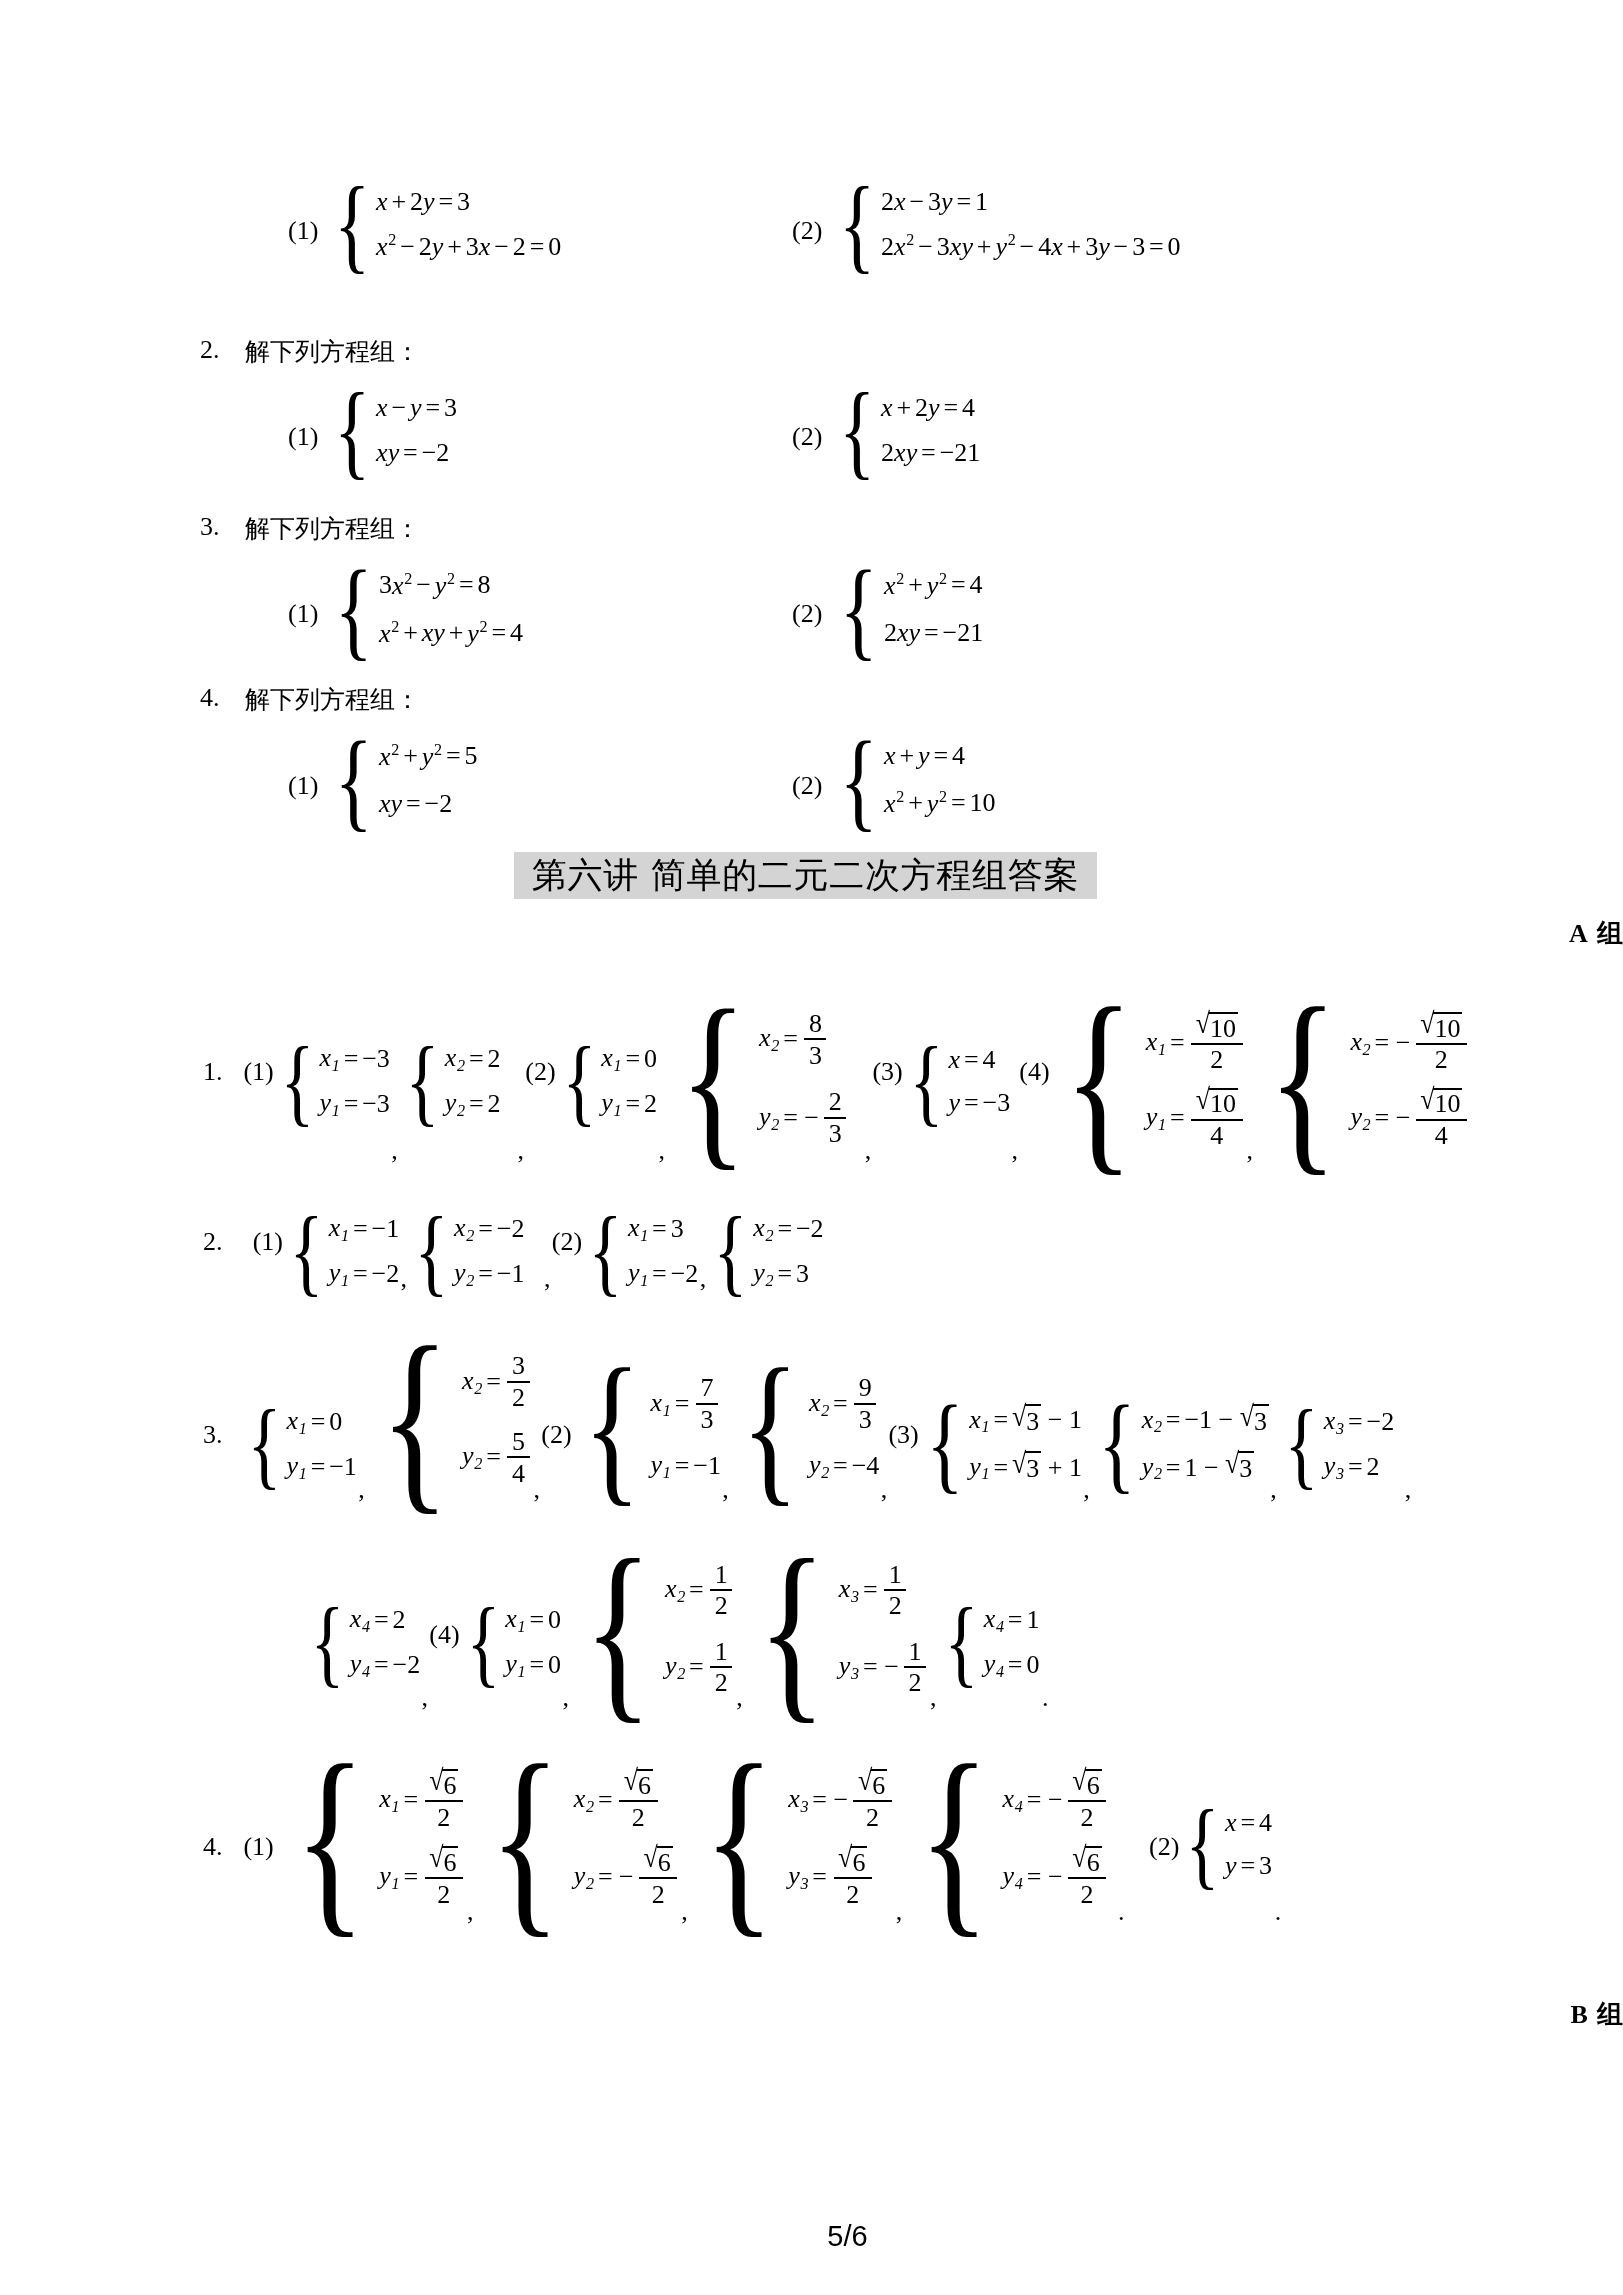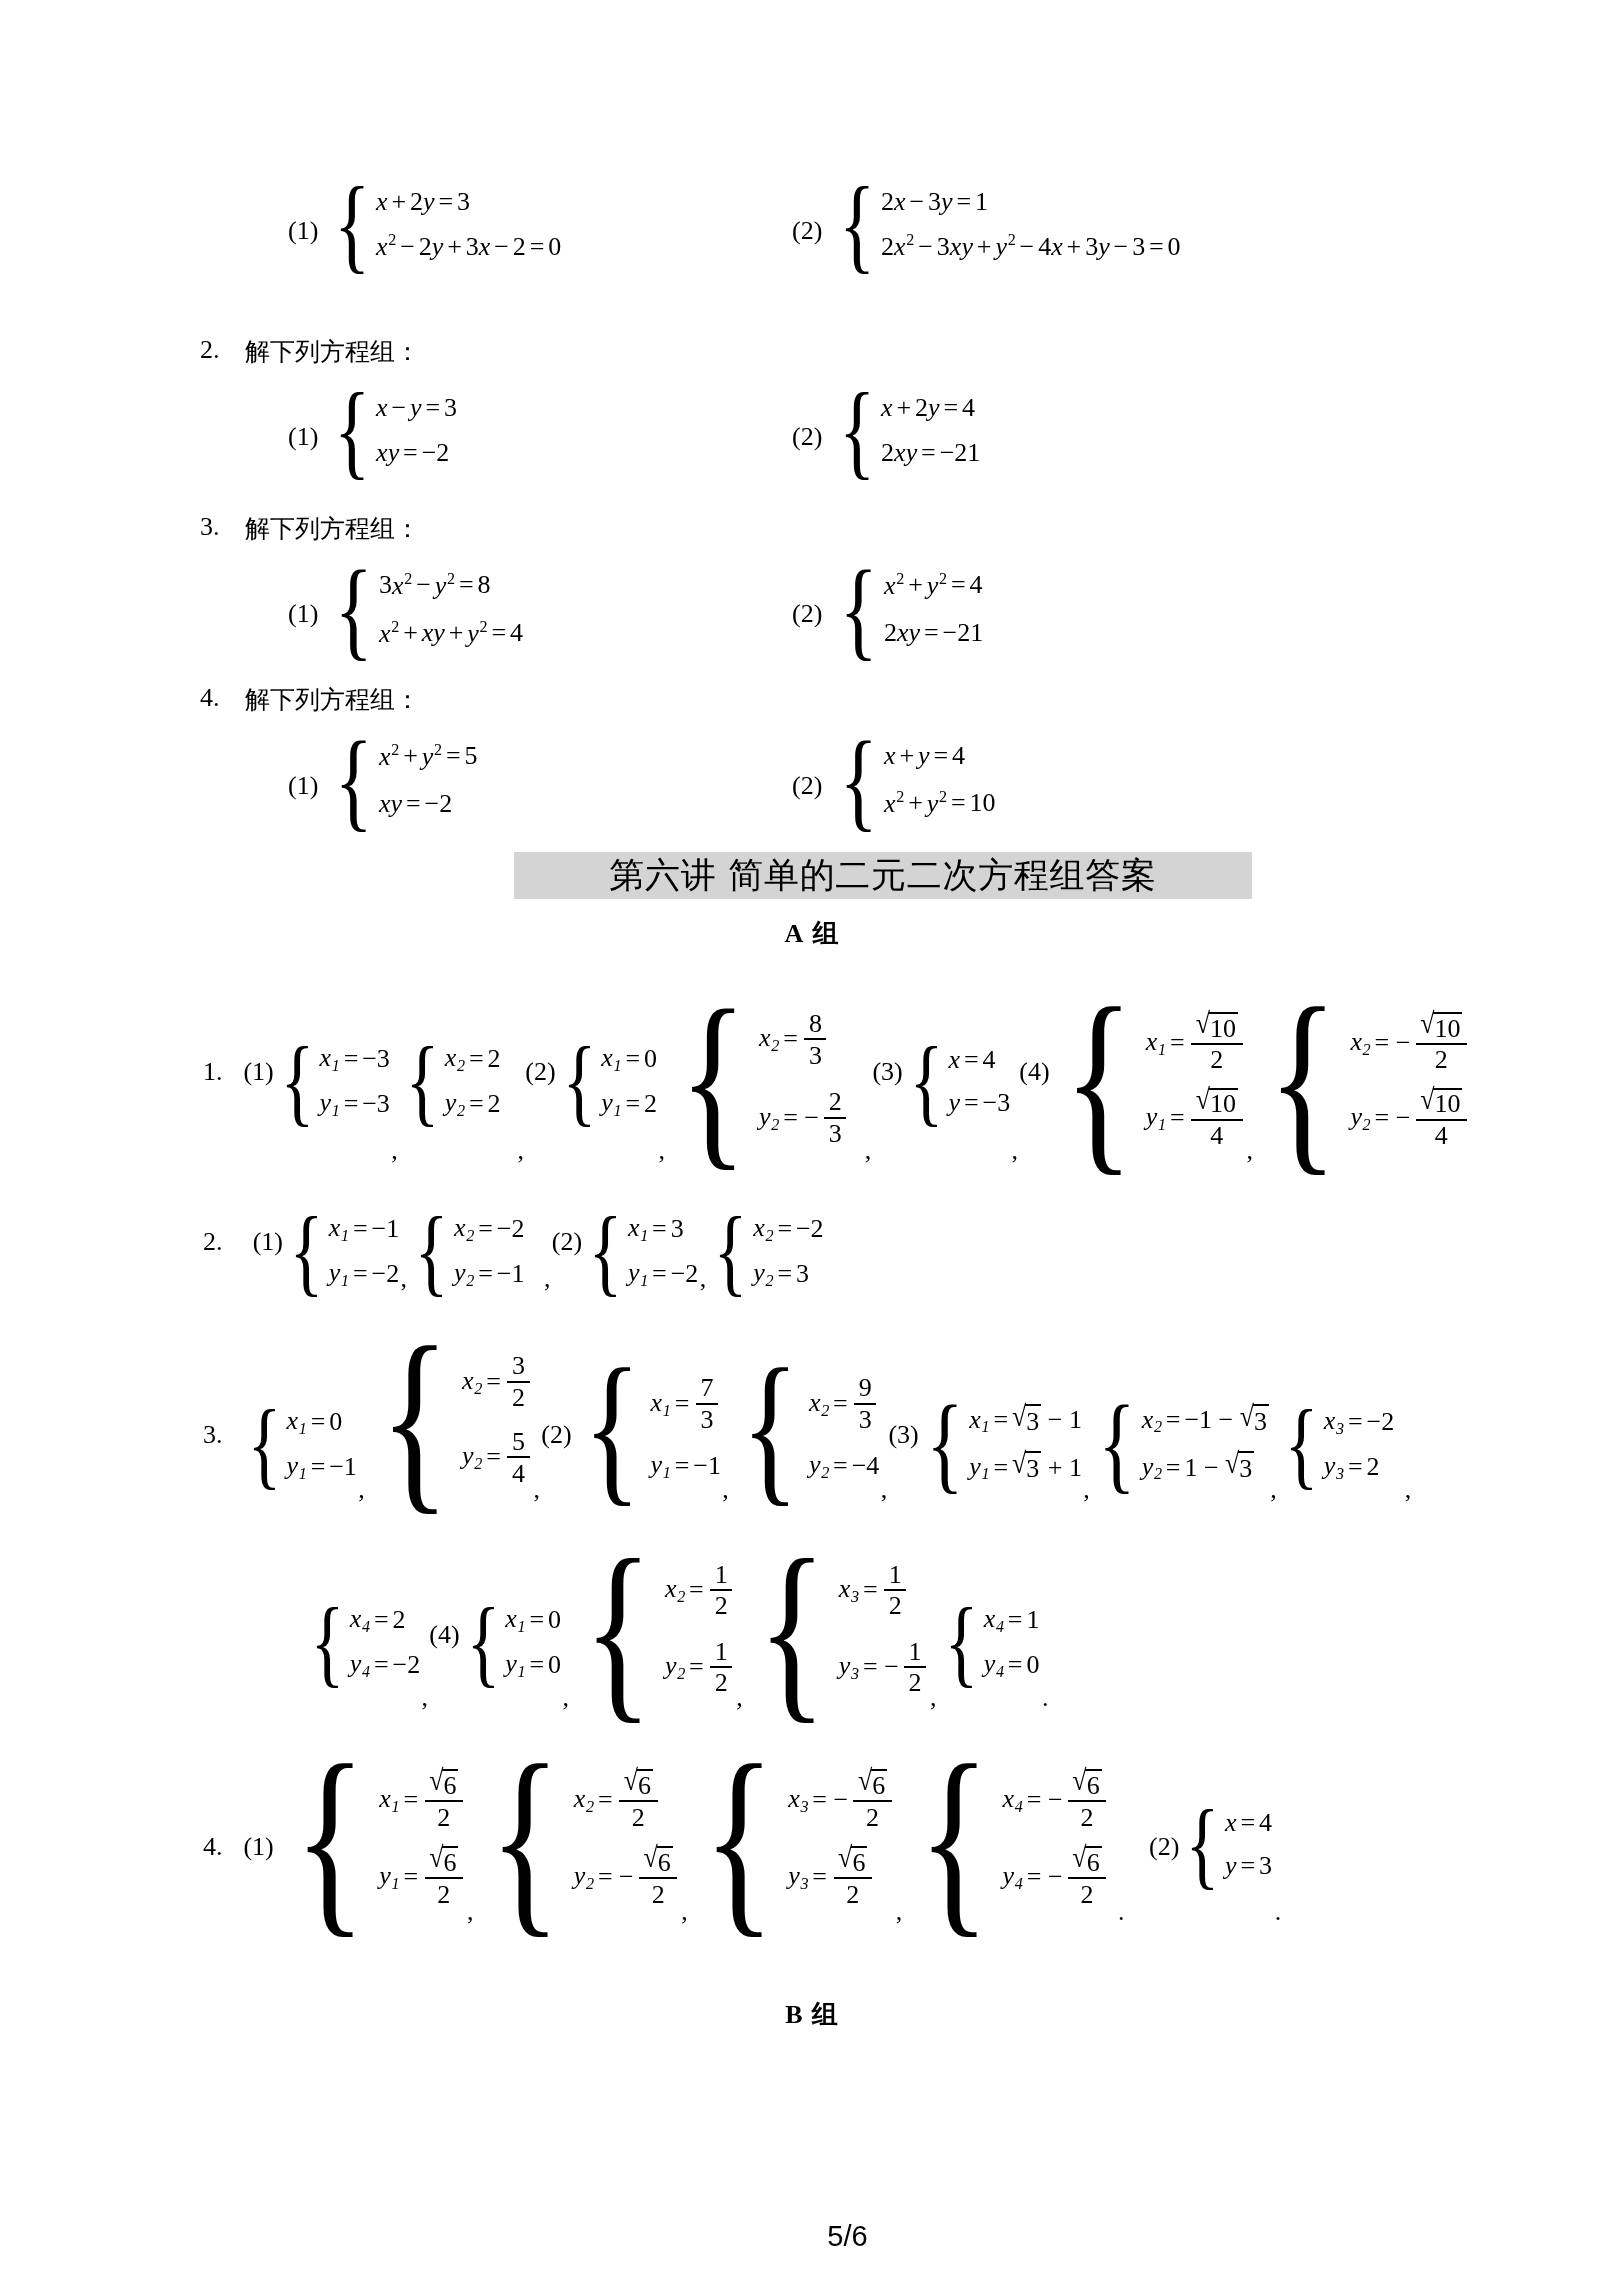--- a/index.html
+++ b/index.html
@@ -125,21 +125,21 @@
     align-items: center;
     justify-content: center;
     font-family: "DejaVu Sans", "Liberation Sans", sans-serif;
     font-size: 35px;
     letter-spacing: 0.7px;
     color: #000;
   }
   .group-label {
     position: absolute;
     width: 100%;
-    text-align: center;
+    text-align: right;
     font-size: 26px;
     font-weight: bold;
     font-family: "Liberation Serif", serif;
   }
   .group-label .cn {
     font-family: "DejaVu Sans", "Liberation Sans", sans-serif;
     font-weight: bold;
     margin-left: 9.2px;
   }
   .footer {
@@ -375,21 +375,21 @@
           <span class="mi">x<sup class="sv">2</sup></span>
             <span class="op">+</span>
             <span class="mi">y<sup class="sv">2</sup></span>
             <span class="op">=</span>
             <span class="mn">10</span>
         </span>
       </span>
     </span>
   </div>
 
-  <div class="title-banner" style="left:514px; top:852px; width:738px; height:47px;">第六讲  简单的二元二次方程组答案</div>
+  <div class="title-banner" style="left:514px; top:852px; width:583px; height:47px;">第六讲  简单的二元二次方程组答案</div>
 
   <div class="group-label" style="left:0; top:916px;">
     <span>A</span><span class="cn">组</span>
   </div>
 
   <div class="ansrow" style="left:203px; top:995px; align-items:flex-start;">
     <span class="idx" style="margin-top:62px;">1.</span>
 
     <span class="paren" style="margin-left:15.7px; margin-top:62px; font-size:26px;">(1)</span>
 

